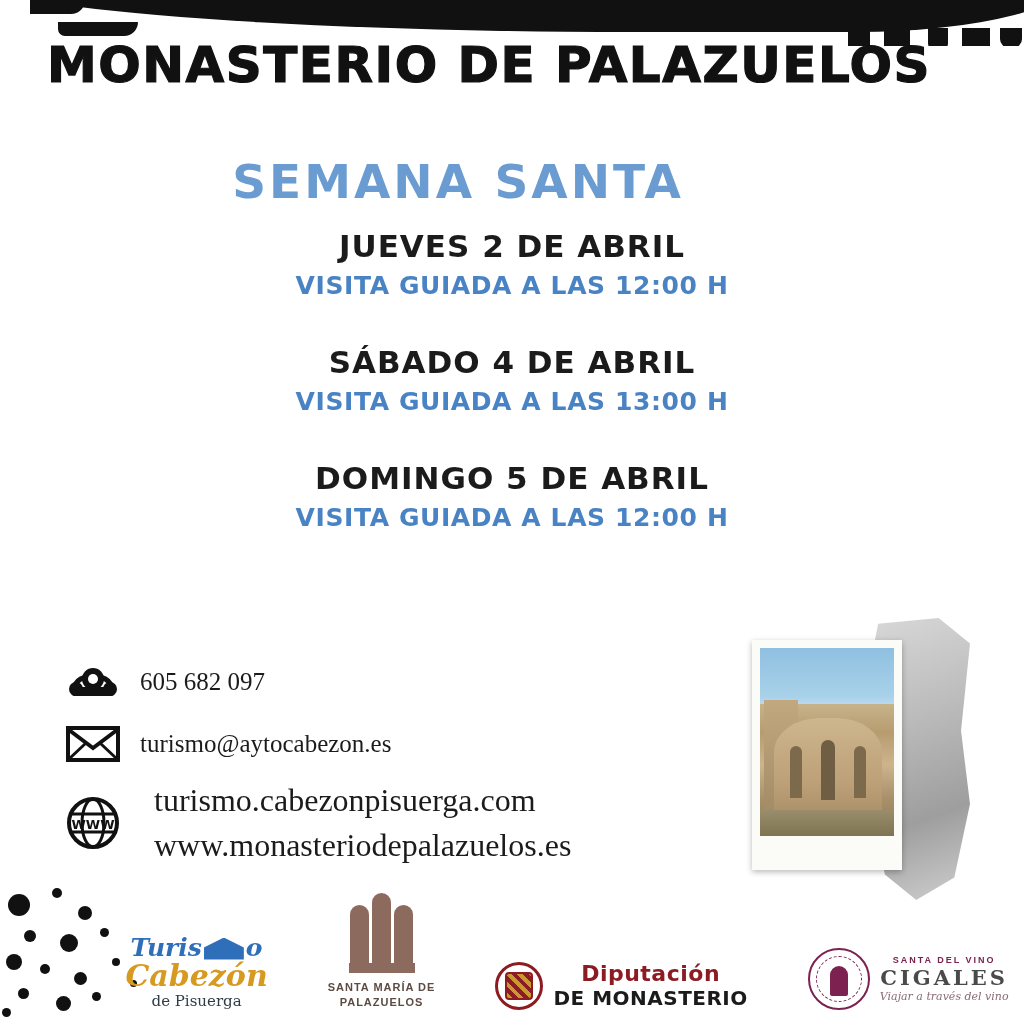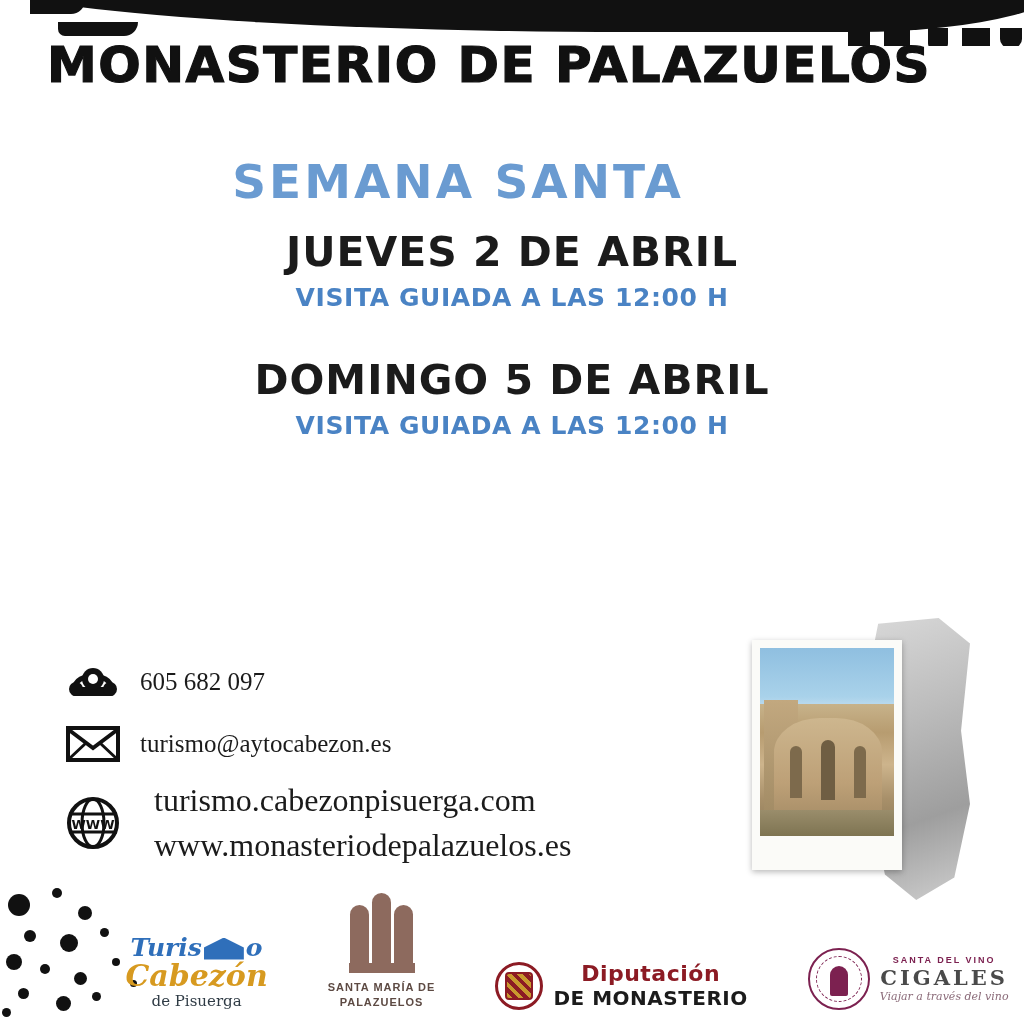--- a/index.html
+++ b/index.html
@@ -65,21 +65,21 @@
     color: #6a9bd1;
     text-transform: uppercase;
   }
 
   
   .schedule { position: absolute; top: 228px; left: 0; width: 1024px; }
   .sched-item { text-align: center; margin-bottom: 44px; }
   .sched-date {
     font-family: "DejaVu Sans", sans-serif;
     font-weight: bold;
-    font-size: 41px;
+    font-size: 31px;
     letter-spacing: 1px;
     color: #1b1b1b;
     text-transform: uppercase;
     margin-bottom: 7px;
   }
   .sched-time {
     font-family: "DejaVu Sans", sans-serif;
     font-weight: bold;
     font-size: 25px;
     letter-spacing: 0.6px;
@@ -245,20 +245,24 @@
   </div>
 
   <div class="main-title">MONASTERIO DE PALAZUELOS</div>
 
   <div class="semana">SEMANA SANTA</div>
 
   <div class="schedule">
     <div class="sched-item">
       <div class="sched-date">JUEVES 2 DE ABRIL</div>
       <div class="sched-time">VISITA GUIADA A LAS 12:00 H</div>
+    </div>
+    <div class="sched-item">
+      <div class="sched-date">SÁBADO 4 DE ABRIL</div>
+      <div class="sched-time">VISITA GUIADA A LAS 13:00 H</div>
     </div>
     <div class="sched-item">
       <div class="sched-date">DOMINGO 5 DE ABRIL</div>
       <div class="sched-time">VISITA GUIADA A LAS 12:00 H</div>
     </div>
   </div>
 
   <div class="contact">
 
     <div class="contact-row">

